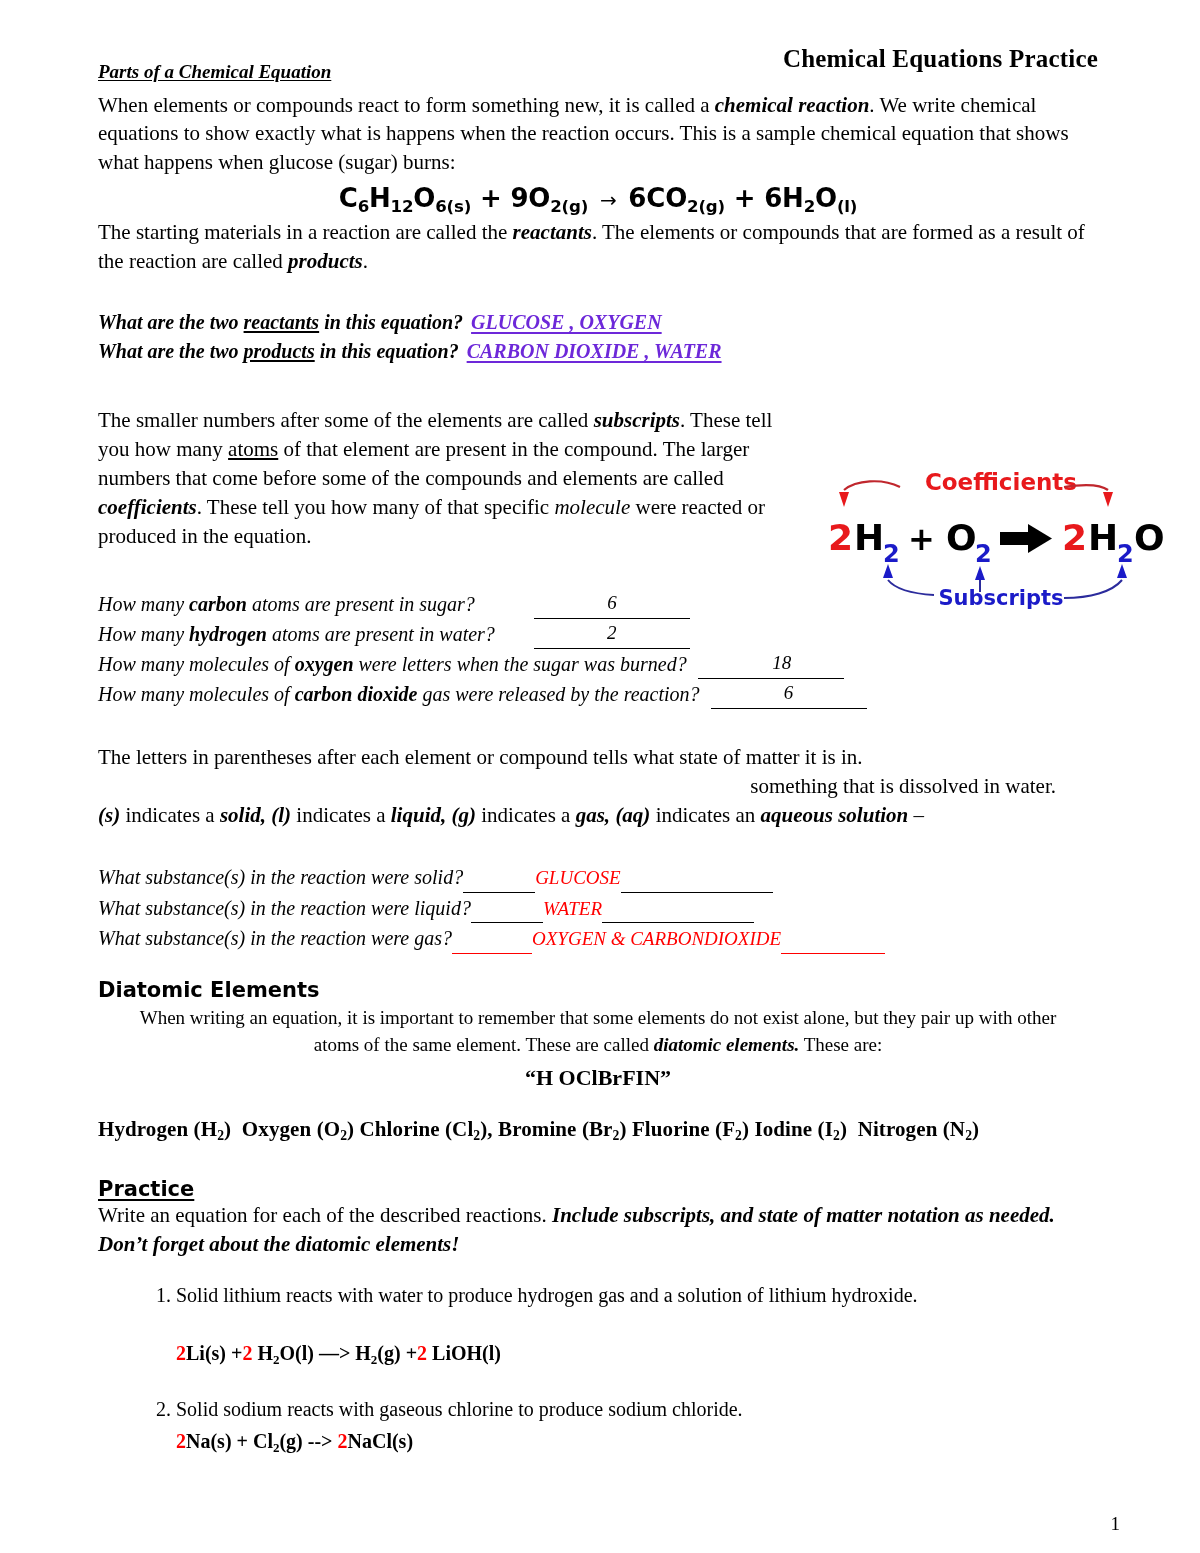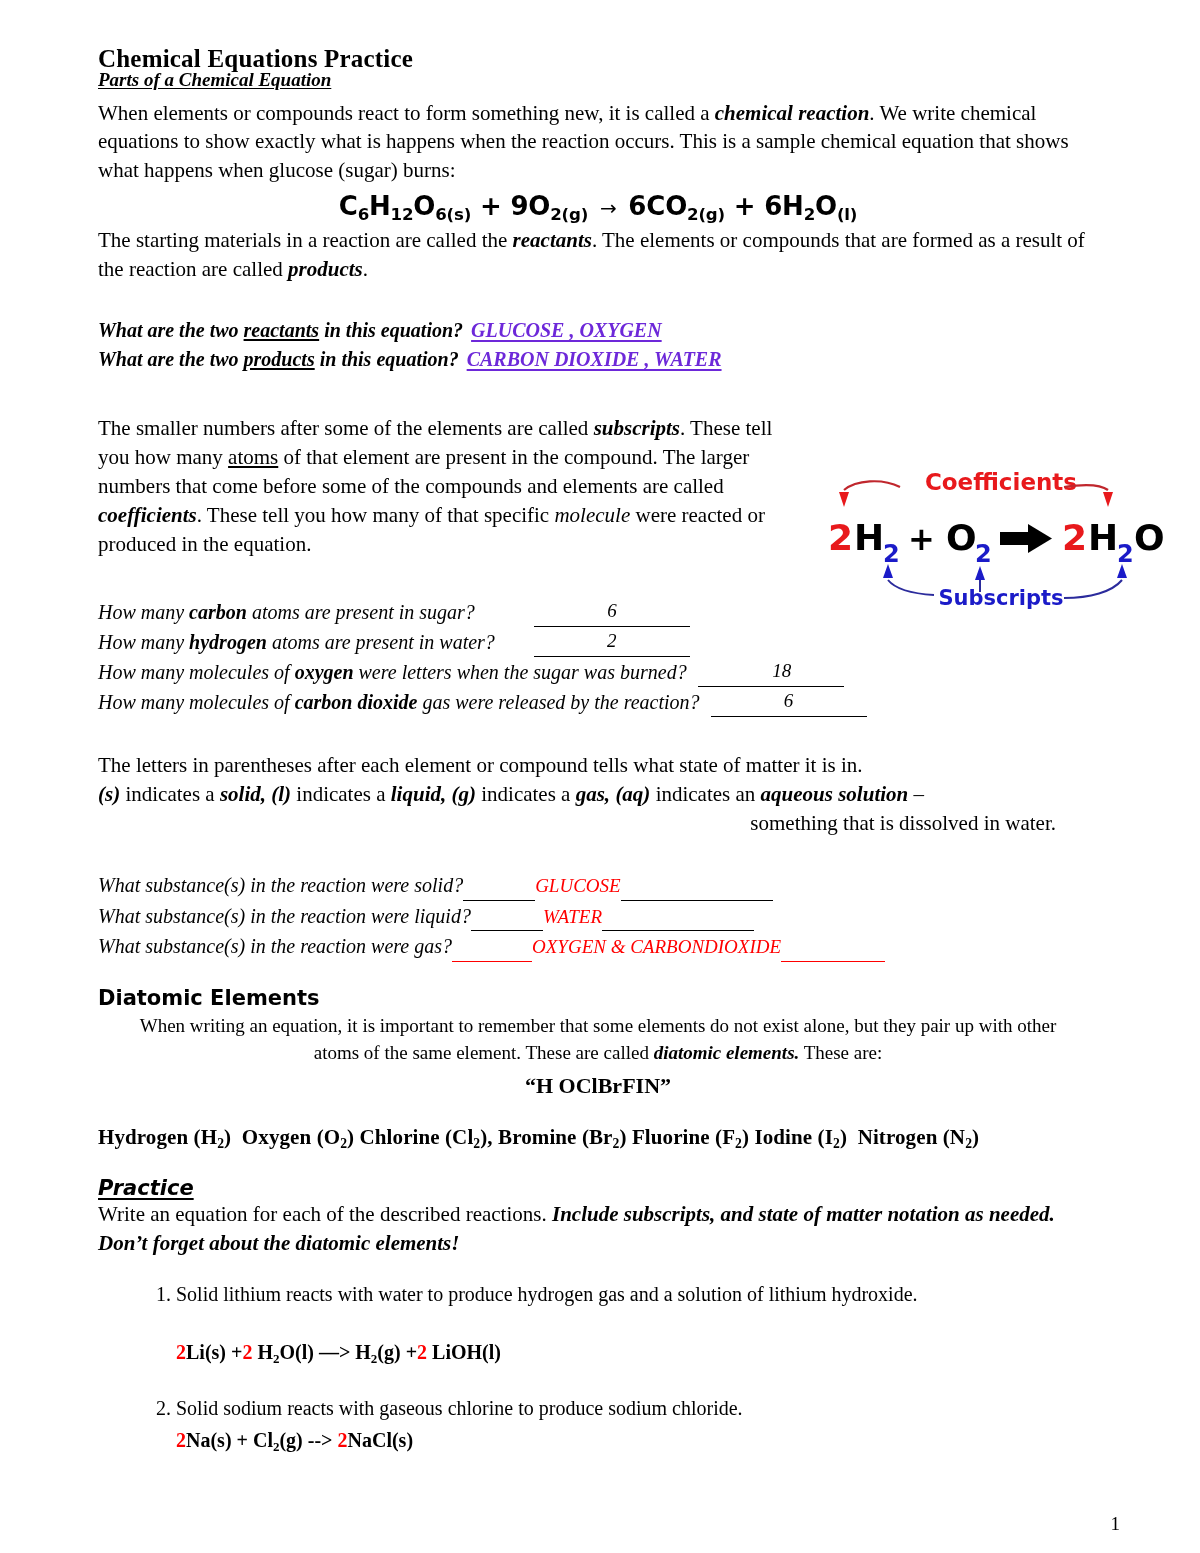--- a/index.html
+++ b/index.html
@@ -22,25 +22,25 @@
   }
   .content {
     position: absolute;
     left: 98px;
     top: 0;
     width: 1000px;
   }
 
   
   .doc-title {
-    text-align: left;
+    text-align: right;
     font-weight: bold;
     font-size: 25px;
     letter-spacing: 0.2px;
-    margin: 45px 0 16px 0;
+    margin: 45px 0 8px 0;
     line-height: 1.1;
   }
   .subtitle-line {
     margin-top: -20px;
     height: 30px;
   }
   .parts-heading {
     display: inline-block;
     font-style: italic;
     font-weight: bold;
@@ -52,21 +52,21 @@
     font-family: "DejaVu Sans", "Liberation Sans", sans-serif;
     font-weight: bold;
     font-size: 21px;
     text-decoration: underline;
     text-underline-offset: 3px;
     display: inline-block;
     margin: 0;
   }
   .h-intro { margin-top: 36px; }
   .h-diatomic { margin-top: 24px; }
-  .h-practice { margin-top: 25px; font-style: italic; }
+  .h-practice { margin-top: 34px; }
 
   
   p.body {
     font-size: 21px;
     line-height: 1.38;
     margin: 0;
   }
   .b { font-weight: bold; font-style: italic; }
   .i { font-style: italic; }
   .u { text-decoration: underline; text-underline-offset: 2px; }
@@ -243,22 +243,22 @@
       <span class="qtext">How many molecules of </span><span class="qtext b">oxygen</span><span class="qtext"> were letters when the sugar was burned?</span>
       <span style="display:inline-block;width:6px"></span><span class="blank" style="width:84px"></span><span class="blank" style="width:62px"><span class="ans" style="left:-22px;right:auto;width:44px">18</span></span>
     </div>
     <div class="fill-row">
       <span class="qtext">How many molecules of </span><span class="qtext b">carbon dioxide</span><span class="qtext"> gas were released by the reaction?</span>
       <span style="display:inline-block;width:6px"></span><span class="blank" style="width:78px"></span><span class="blank" style="width:78px"><span class="ans" style="left:-39px;right:auto;width:78px">6</span></span>
     </div>
 
     <div style="height:34px"></div>
     <p class="body">The letters in parentheses after each element or compound tells what state of matter it is in.</p>
+    <p class="body" style="text-align:right;padding-right:42px">something that is dissolved in water.</p>
     <p class="body"><span class="b">(s)</span><span> indicates a </span><span class="b">solid,</span><span class="b"> (l)</span><span> indicates a </span><span class="b">liquid,</span><span class="b"> (g)</span><span> indicates a </span><span class="b">gas,</span><span class="b"> (aq)</span><span> indicates an </span><span class="b">aqueous solution</span><span> –</span></p>
-    <p class="body" style="text-align:right;padding-right:42px">something that is dissolved in water.</p>
 
     <div style="height:32px"></div>
     <div class="fill-row">
       <span class="qtext">What substance(s) in the reaction were solid?</span><span class="blank" style="width:72px"></span><span class="state-ans">GLUCOSE</span><span class="blank" style="width:152px"></span>
     </div>
     <div class="fill-row">
       <span class="qtext">What substance(s) in the reaction were liquid?</span><span class="blank" style="width:72px"></span><span class="state-ans">WATER</span><span class="blank" style="width:152px"></span>
     </div>
     <div class="fill-row">
       <span class="qtext">What substance(s) in the reaction were gas?</span><span class="blank redline" style="width:80px"></span><span class="state-ans">OXYGEN &amp; CARBONDIOXIDE</span><span class="blank redline" style="width:104px"></span>

